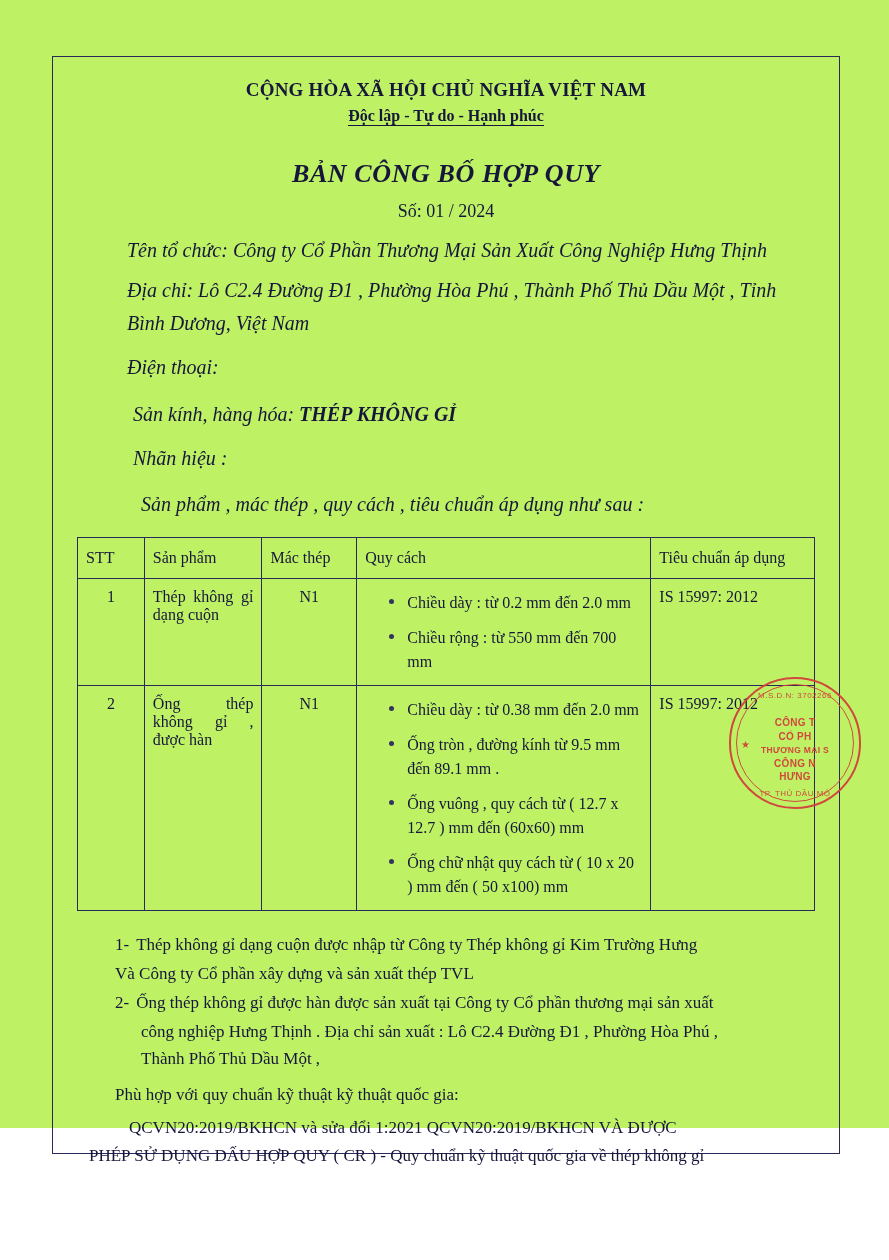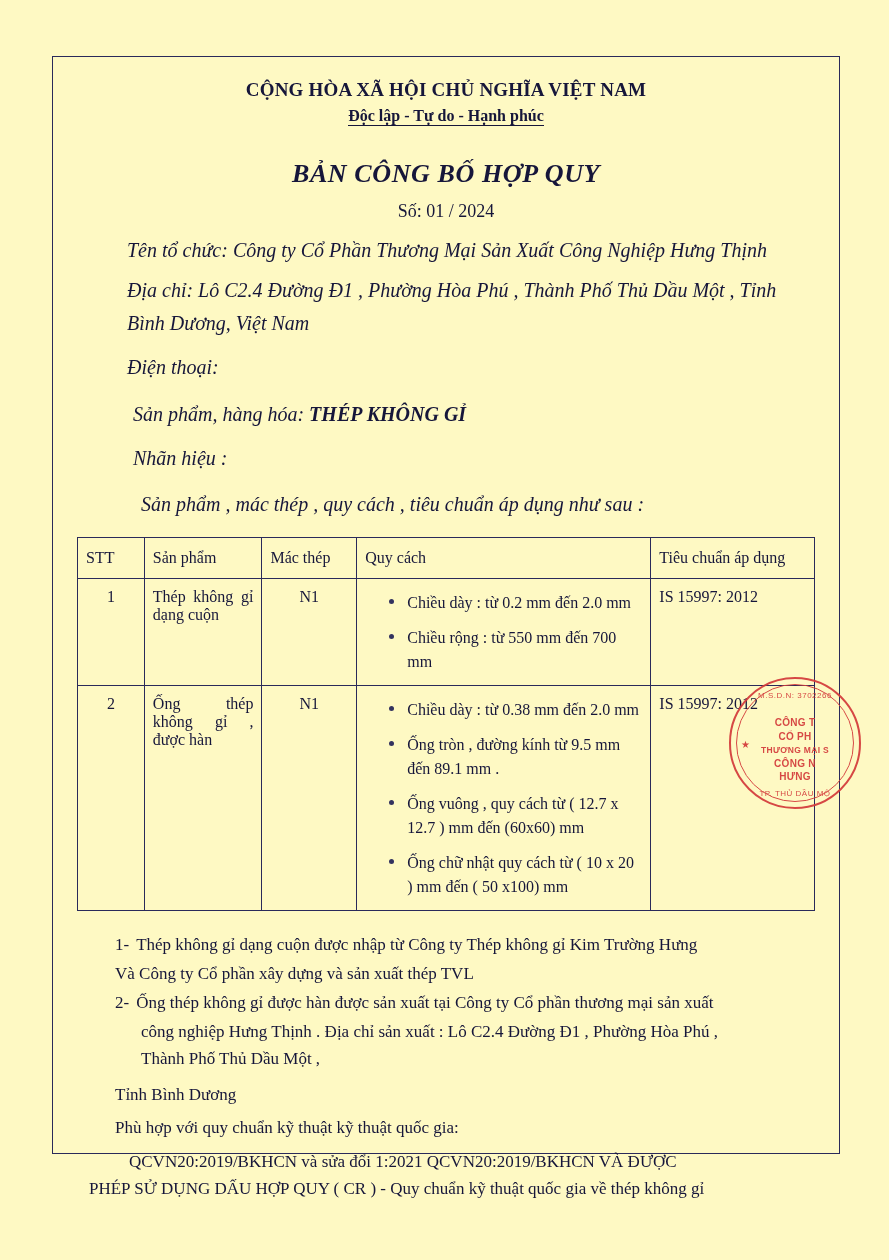--- a/index.html
+++ b/index.html
@@ -12,22 +12,22 @@
     height: 1260px;
     font-family: "Liberation Serif", serif;
     color: #1a1a2e;
     position: relative;
     overflow: hidden;
   }
   .page {
     position: absolute;
     left: 0; top: 0;
     width: 889px;
-    height: 1260px;
-    background: #fef9c3;
+    height: 1128px;
+    background: #bef264;
   }
   .doc-frame {
     position: absolute;
     left: 52px;
     top: 56px;
     width: 788px;
     height: 1098px;
     border: 1.6px solid #2a2a5a;
     box-sizing: border-box;
   }
@@ -251,21 +251,21 @@
 
       <div class="main-title">BẢN CÔNG BỐ HỢP QUY</div>
       <div class="doc-number">Số: 01 / 2024</div>
 
       <div class="para indent-1">Tên tổ chức: Công ty Cổ Phần Thương Mại Sản Xuất Công Nghiệp Hưng Thịnh</div>
       <div class="para indent-1" style="margin-top:8px;">Địa chỉ: Lô C2.4 Đường Đ1 , Phường Hòa Phú , Thành Phố Thủ Dầu Một , Tỉnh</div>
       <div class="para indent-1" style="margin-top:0;">Bình Dương, Việt Nam</div>
       <div class="para indent-1" style="margin-top:12px;">Điện thoại:</div>
 
       <div class="para indent-2" style="margin-top:14px;">
-        <span>Sản phẩm, hàng hóa:</span>
+        <span>Sản kính, hàng hóa:</span>
         <span class="bold">THÉP KHÔNG GỈ</span>
       </div>
       <div class="para indent-2" style="margin-top:12px;">Nhãn hiệu :</div>
       <div class="para indent-3" style="margin-top:14px;">Sản phẩm , mác thép , quy cách , tiêu chuẩn áp dụng như sau :</div>
 
       <div class="tbl-wrap">
         <table class="spec">
           <thead>
             <tr>
               <th class="c-stt">STT</th>
@@ -315,21 +315,20 @@
 
         <div class="note-item" style="margin-top:2px;">
           <span class="note-num">2-</span>
           <span class="note-text">Ống thép không gỉ được hàn được sản xuất tại Công ty Cổ phần thương mại sản xuất</span>
         </div>
         <div class="note-cont" style="padding-left:26px;">công nghiệp Hưng Thịnh . Địa chỉ sản xuất : Lô C2.4 Đường Đ1 , Phường Hòa Phú ,</div>
         <div class="note-cont" style="padding-left:26px;">Thành Phố Thủ Dầu Một ,</div>
       </div>
 
       <div class="tail">
-        <div class="ind" style="padding-left:40px;">Tỉnh Bình Dương</div>
         <div class="ind" style="padding-left:40px; margin-top:6px;">Phù hợp với quy chuẩn kỹ thuật kỹ thuật quốc gia:</div>
         <div class="just2" style="padding-left:54px; margin-top:6px;">QCVN20:2019/BKHCN và sửa đổi 1:2021  QCVN20:2019/BKHCN VÀ ĐƯỢC</div>
         <div class="just2" style="padding-left:14px; margin-top:0;">PHÉP SỬ DỤNG DẤU HỢP QUY ( CR ) -  Quy chuẩn kỹ thuật quốc gia về thép không gỉ</div>
       </div>
 
       <div class="stamp">
         <div class="ring"></div>
         <div class="ring2"></div>
         <div class="arc-top">M.S.D.N: 3702266</div>
         <div class="star">★</div>

